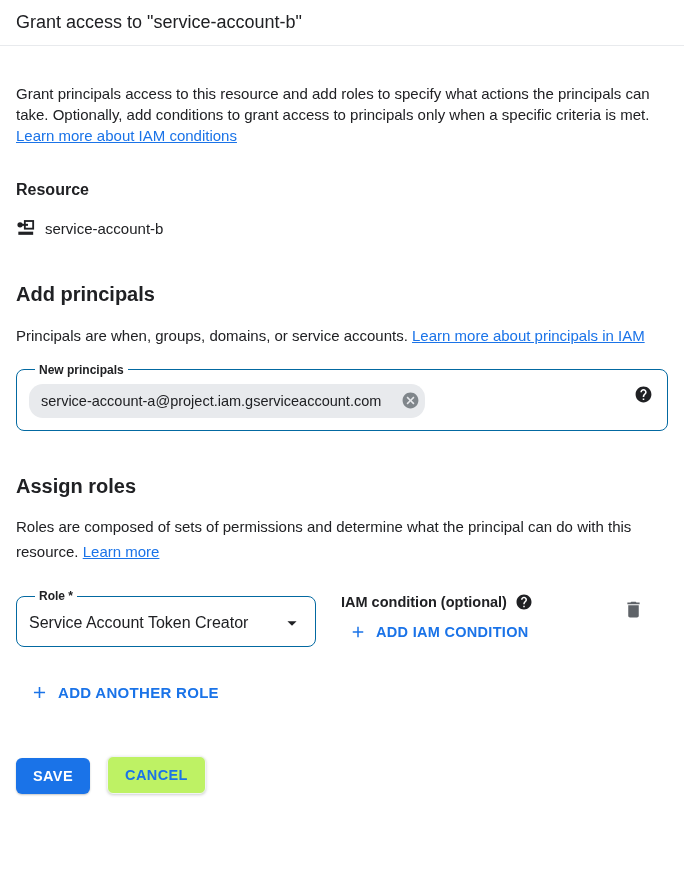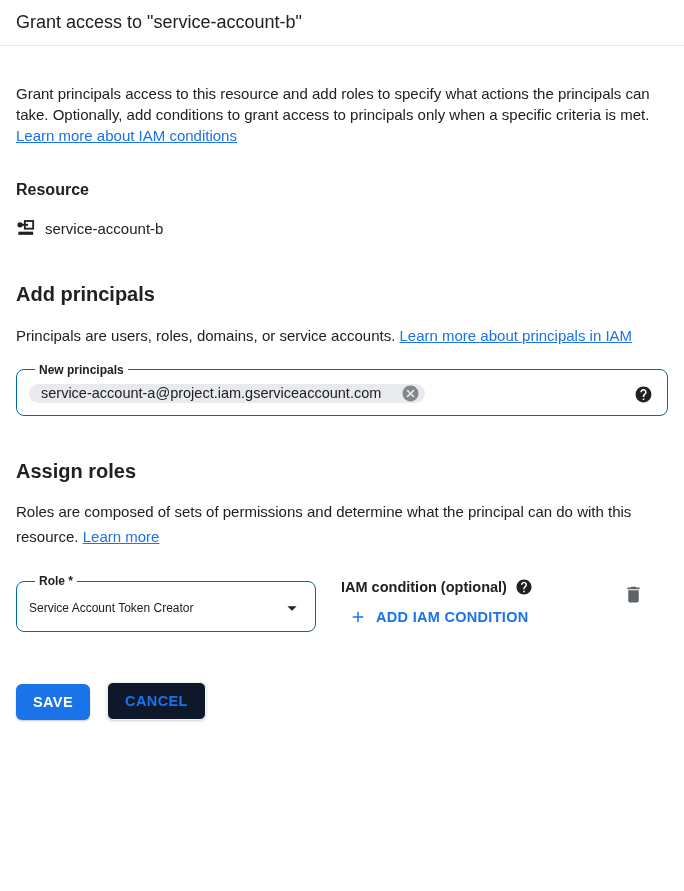--- a/index.html
+++ b/index.html
@@ -34,38 +34,38 @@
     position: relative;
   }
   fieldset.outlined legend {
     font-size: 12px; font-weight: 700; color: #202124;
     padding: 0 4px; margin-left: 6px; line-height: 14px;
   }
   .principals-field { margin-top: 16px; padding-bottom: 28px; }
 
   .chip-row { display: flex; align-items: center; }
   .chip {
-    background: #e8eaed; border-radius: 14px; height: 19px;
+    background: #e8eaed; border-radius: 14px; height: 34px;
     display: inline-flex; align-items: center;
     padding: 0 5px 0 12px; gap: 20px;
     font-size: 14.5px; color: #202124; margin-top: 1px;
     max-width: 560px; white-space: nowrap;
   }
   .chip-remove { background: none; border: none; padding: 0; display: flex; align-items: center; }
 
   .field-help {
     position: absolute; right: 14px; top: 8px;
     background: none; border: none; padding: 0; display: flex;
   }
 
   .roles-row { margin-top: 25px; display: flex; align-items: flex-start; }
   .role-col { width: 300px; flex: 0 0 300px; }
   .role-field { padding: 2px 12px 10px; }
   .role-value-row { display: flex; justify-content: space-between; align-items: center; padding-top: 3px; }
-  .role-value { font-size: 12px; }
+  .role-value { font-size: 16px; }
   .role-helper { margin-top: 10px; font-size: 13.5px; line-height: 23px; color: #5f6368; max-width: 276px; padding-left: 2px; }
 
   .cond-col { margin-left: 25px; padding-top: 4px; }
   .cond-label-row { display: flex; align-items: center; gap: 8px; font-size: 14.5px; font-weight: 700; }
   .cond-help { background: none; border: none; padding: 0; display: flex; }
 
   .text-btn {
     display: inline-flex; align-items: center; gap: 9px;
     color: #1a73e8; font-size: 14.5px; font-weight: 700; letter-spacing: .3px;
     background: none; border: none; padding: 4px 6px;
@@ -76,21 +76,21 @@
   .delete-btn { margin-left: auto; margin-right: 22px; margin-top: 8px; background: none; border: none; padding: 2px; }
 
   .actions { margin-top: 50px; display: flex; align-items: flex-end; gap: 17px; }
   .save-btn {
     background: #1a73e8; color: #ffffff; border: none; border-radius: 6px;
     font-size: 14.5px; font-weight: 700; letter-spacing: .4px;
     padding: 10px 17px;
     box-shadow: 0 1px 2px rgba(60,64,67,.3);
   }
   .cancel-btn {
-    background: #0f172a; color: #1a73e8; border: 1px solid #f1f3f4; border-radius: 6px;
+    background: #bef264; color: #1a73e8; border: 1px solid #f1f3f4; border-radius: 6px;
     font-size: 14.5px; font-weight: 700; letter-spacing: .4px;
     padding: 10px 17px;
     box-shadow: 0 1px 3px rgba(60,64,67,.25);
   }
   .icon { flex: 0 0 auto; }
 </style>
 </head>
 <body>
 
 <header class="dialog-header">
@@ -110,21 +110,21 @@
       <rect x="10.6" y="3.6" width="10" height="9.2" fill="none" stroke="#202124" stroke-width="2.2"></rect>
       <circle cx="4.9" cy="8.2" r="3.2" fill="#202124"></circle>
       <rect x="6.8" y="7" width="7.6" height="2.4" fill="#202124"></rect>
       <rect x="2.8" y="16.4" width="17.8" height="3.8" fill="#202124"></rect>
     </svg>
     <span>service-account-b</span>
   </div>
 
   <h2 class="section-heading-lg">Add principals</h2>
   <p class="section-desc">
-    <span>Principals are users, roles, domains, or service accounts.</span>
+    <span>Principals are when, groups, domains, or service accounts.</span>
     <a>Learn more about principals in IAM</a>
   </p>
 
   <fieldset class="outlined principals-field">
     <legend>New principals</legend>
     <div class="chip-row">
       <span class="chip">
         <span>service-account-a@project.iam.gserviceaccount.com</span>
         <button class="chip-remove" aria-label="remove principal">
           <svg class="icon" width="19" height="19" viewBox="0 0 24 24" fill="#80868b">
@@ -176,19 +176,25 @@
       </button>
     </div>
 
     <button class="delete-btn" aria-label="delete role">
       <svg class="icon" width="21" height="21" viewBox="0 0 24 24" fill="#5f6368">
         <path d="M6 19c0 1.1.9 2 2 2h8c1.1 0 2-.9 2-2V7H6v12zM19 4h-3.5l-1-1h-5l-1 1H5v2h14V4z"></path>
       </svg>
     </button>
   </div>
 
+  <button class="text-btn add-role-btn">
+    <svg class="icon" width="19" height="19" viewBox="0 0 24 24" fill="currentColor">
+      <path d="M19 13h-6v6h-2v-6H5v-2h6V5h2v6h6v2z"></path>
+    </svg>
+    <span>ADD ANOTHER ROLE</span>
+  </button>
 
   <div class="actions">
     <button class="save-btn">SAVE</button>
     <button class="cancel-btn">CANCEL</button>
   </div>
 
 </main>
 
 </body></html>

